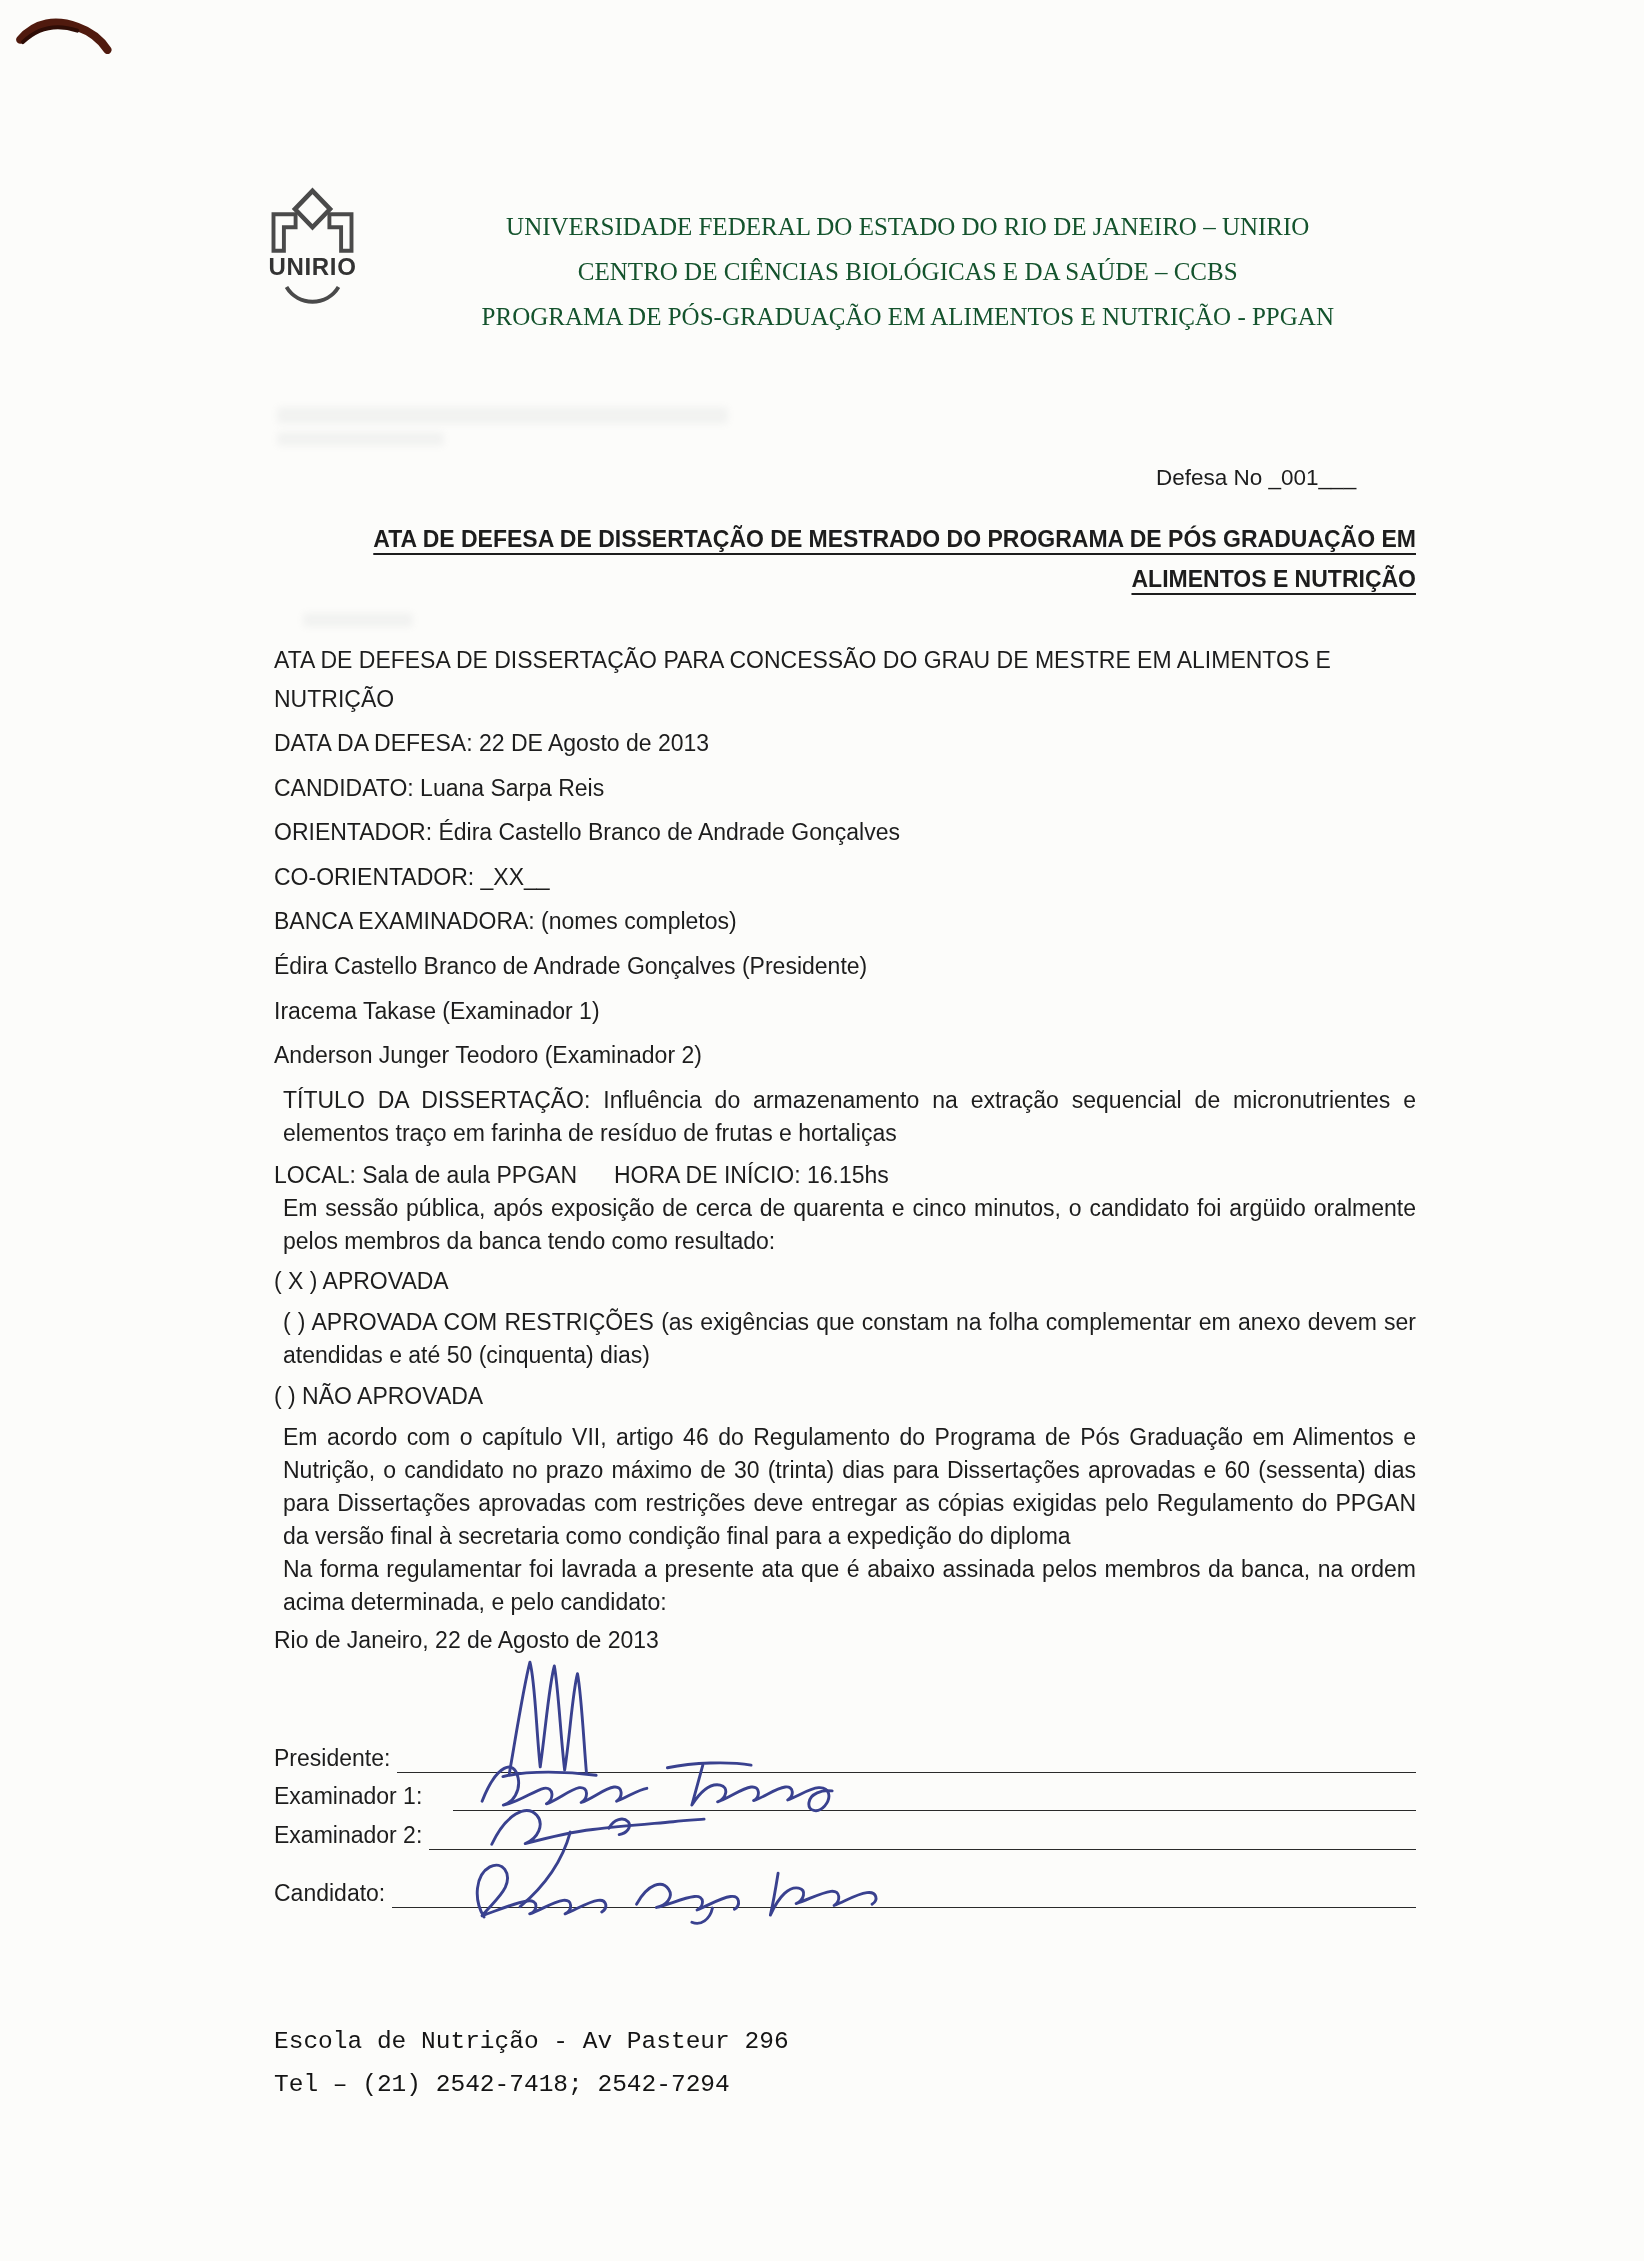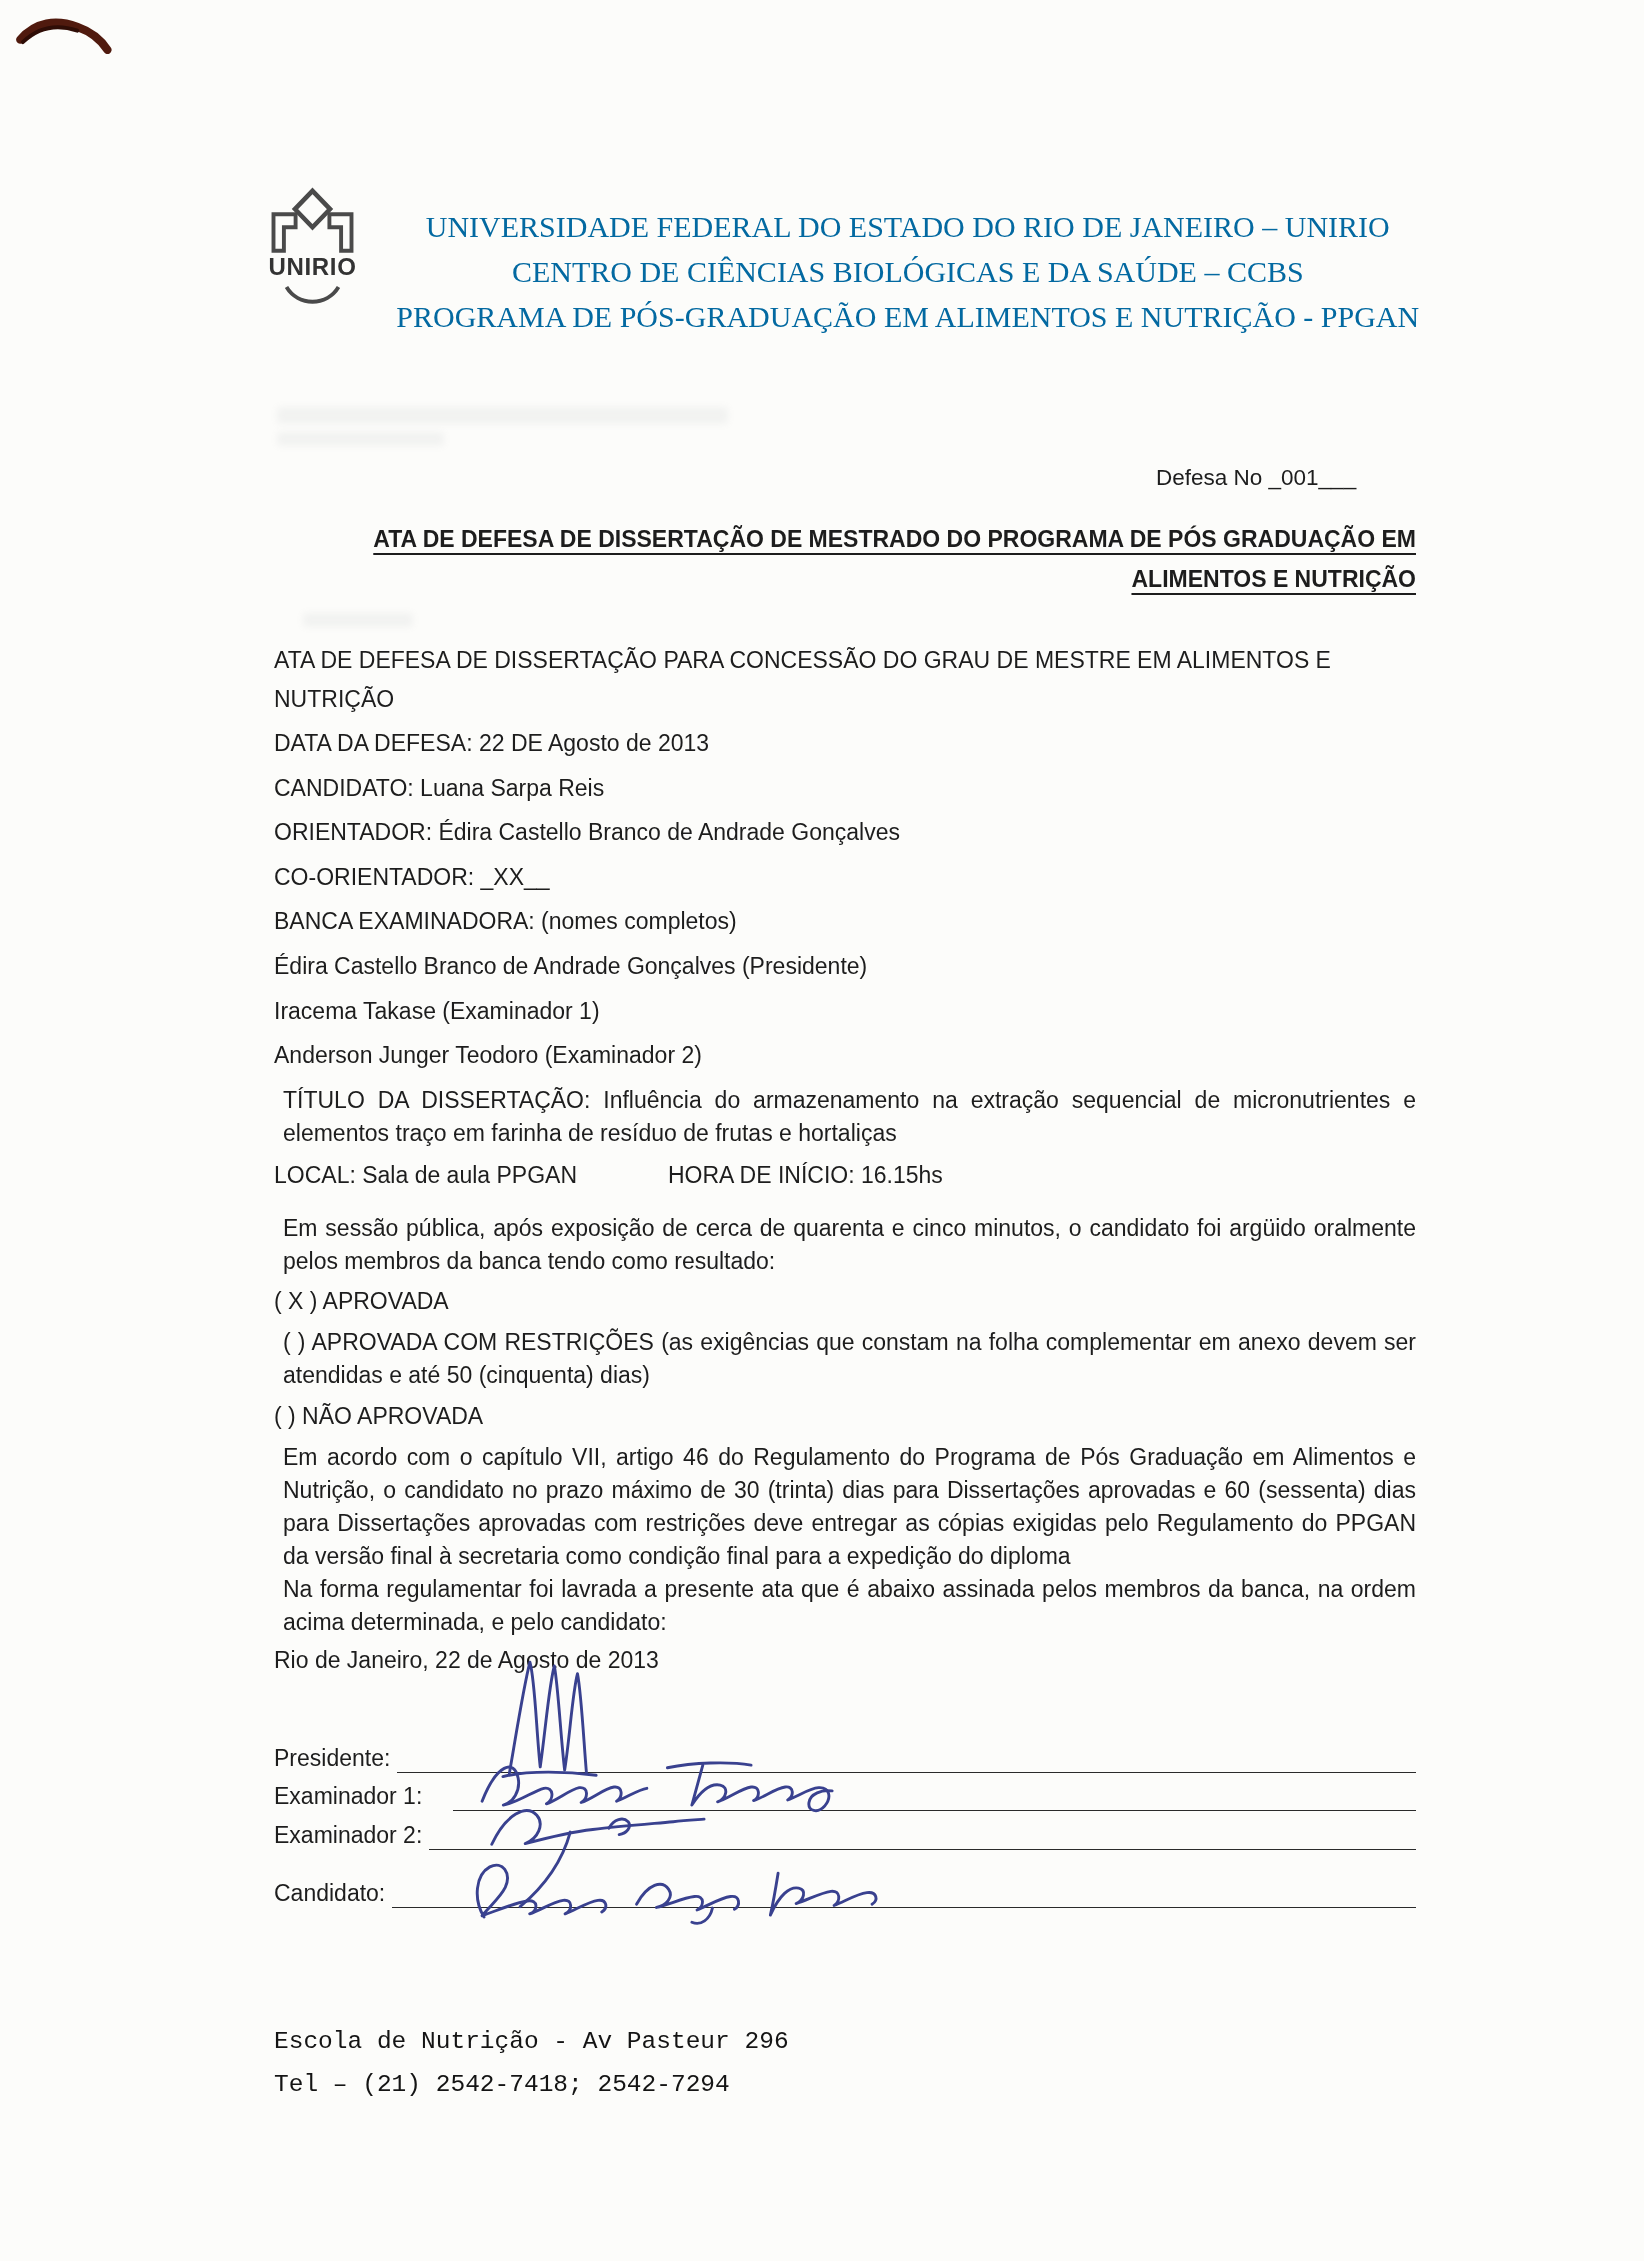--- a/index.html
+++ b/index.html
@@ -11,39 +11,39 @@
     font-family:"Liberation Sans", sans-serif;
     color:#1d1d1d;
   }
 
   
   .artifact { position:absolute; background:#9aa0a4; opacity:0.10; filter:blur(3.9px); border-radius:3.9px; }
 
   
   .header { position:absolute; top:187px; left:254px; width:1166px; display:flex; align-items:flex-start; gap:24.5px; }
   .logo-box { width:117px; height:130px; flex:0 0 auto; }
-  .org-lines { flex:1; text-align:center; font-family:"Liberation Serif", serif; font-size:30px; line-height:45px; color:#0369a1; padding-top:17px; }
+  .org-lines { flex:1; text-align:center; font-family:"Liberation Serif", serif; font-size:25px; line-height:45px; color:#14532d; padding-top:17px; }
 
   .defesa-no { position:absolute; top:465px; left:1156px; font-size:22.5px; }
 
   .doc-title {
     position:absolute; top:519px; left:274px; width:1142px;
     text-align:right; font-weight:bold; font-size:23px; line-height:40px;
     text-decoration:underline; text-underline-offset:5.8px; text-decoration-thickness:1.9px;
   }
   .doc-subtitle {
     position:absolute; top:641px; left:274px; width:1142px;
     text-align:left; font-size:23px; line-height:39px;
   }
 
   .body-copy { position:absolute; top:727px; left:274px; width:1142px; font-size:23px; line-height:33px; }
   .body-copy p { margin:0 0 11.6px 0; }
   .body-copy p.just { text-align:justify; margin-bottom:9px;margin-left:9px; }
   .body-copy p.tight { margin-bottom:7.7px; }
-  .local-row { display:flex; gap:91px; margin-bottom:20px; }
+  .local-row { display:flex; gap:37px; margin-bottom:0; }
 
   
   .sig-row { position:absolute; left:274px; width:1142px; height:30px; display:flex; align-items:flex-end; font-size:23px; }
   .sig-label { white-space:nowrap; padding-right:6.4px; padding-bottom:1.3px; }
   .sig-line { flex:1; height:100%; border-bottom:1.9px solid #2a2a2a; }
 
   .footer { position:absolute; top:2020px; left:274px; font-family:Liberation Mono, monospace; font-size:24.5px; line-height:43px; color:#141414; }
 
   .sig-ink { position:absolute; pointer-events:none; }
   .ink { fill:none; stroke:#39418f; stroke-width:4.5; stroke-linecap:round; stroke-linejoin:round; }

